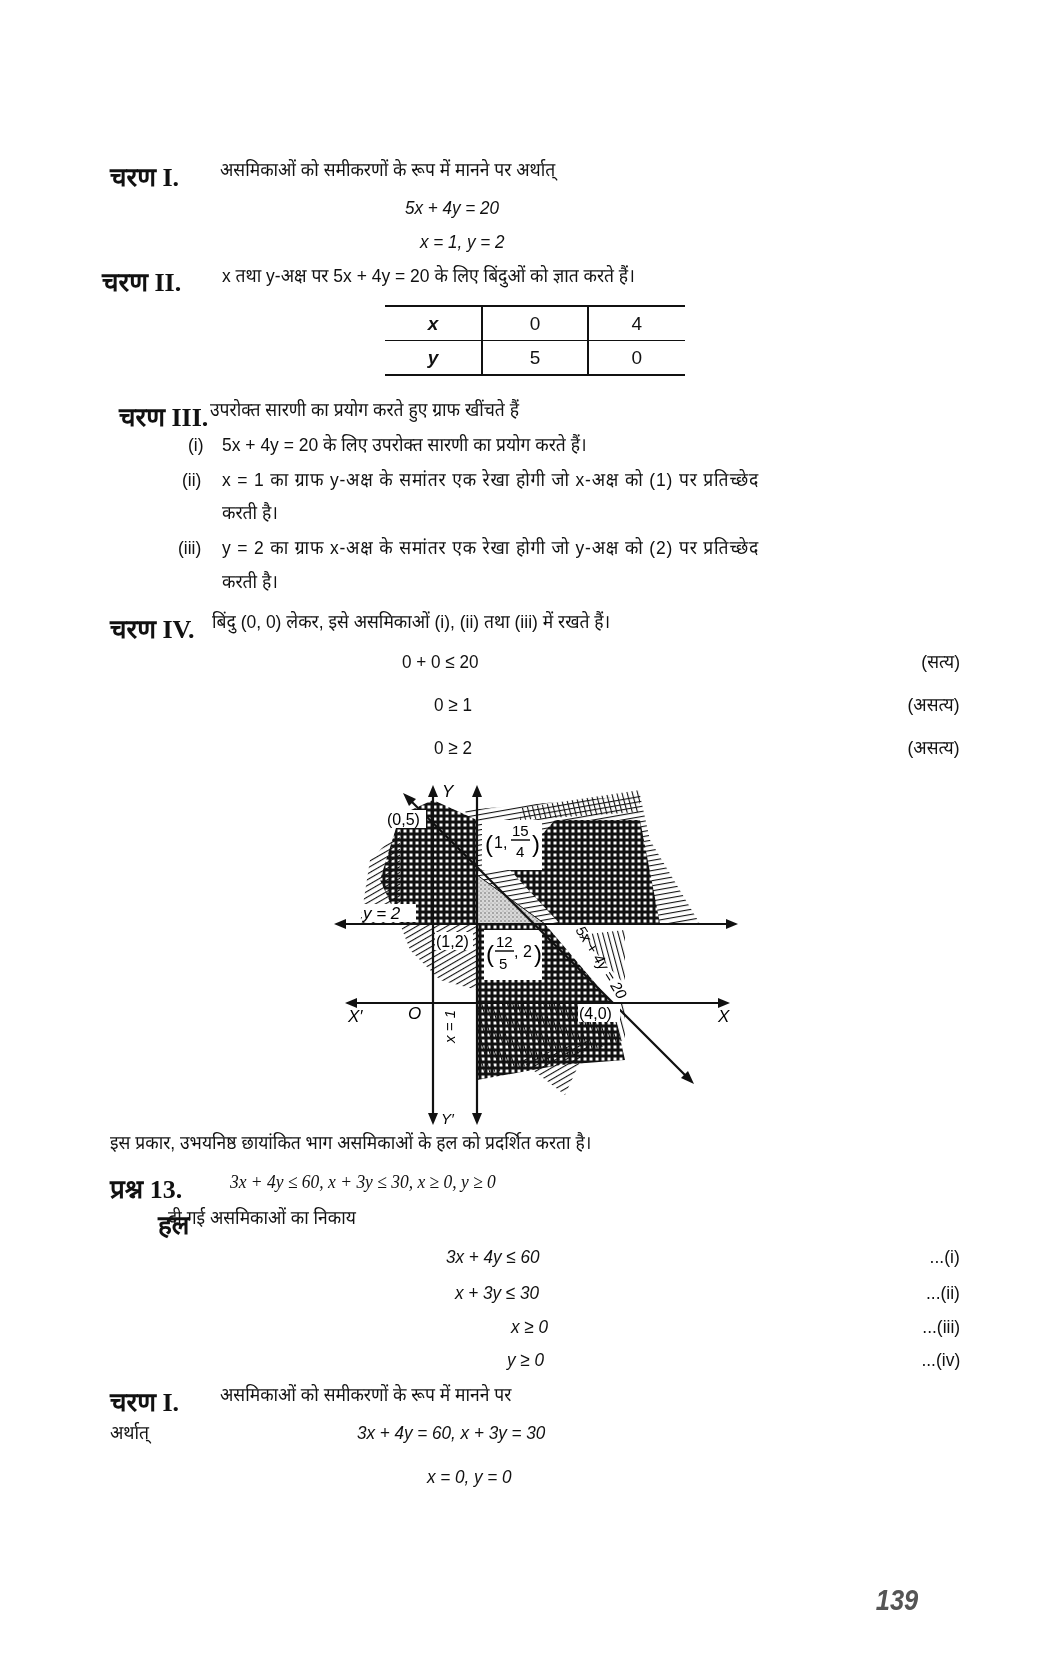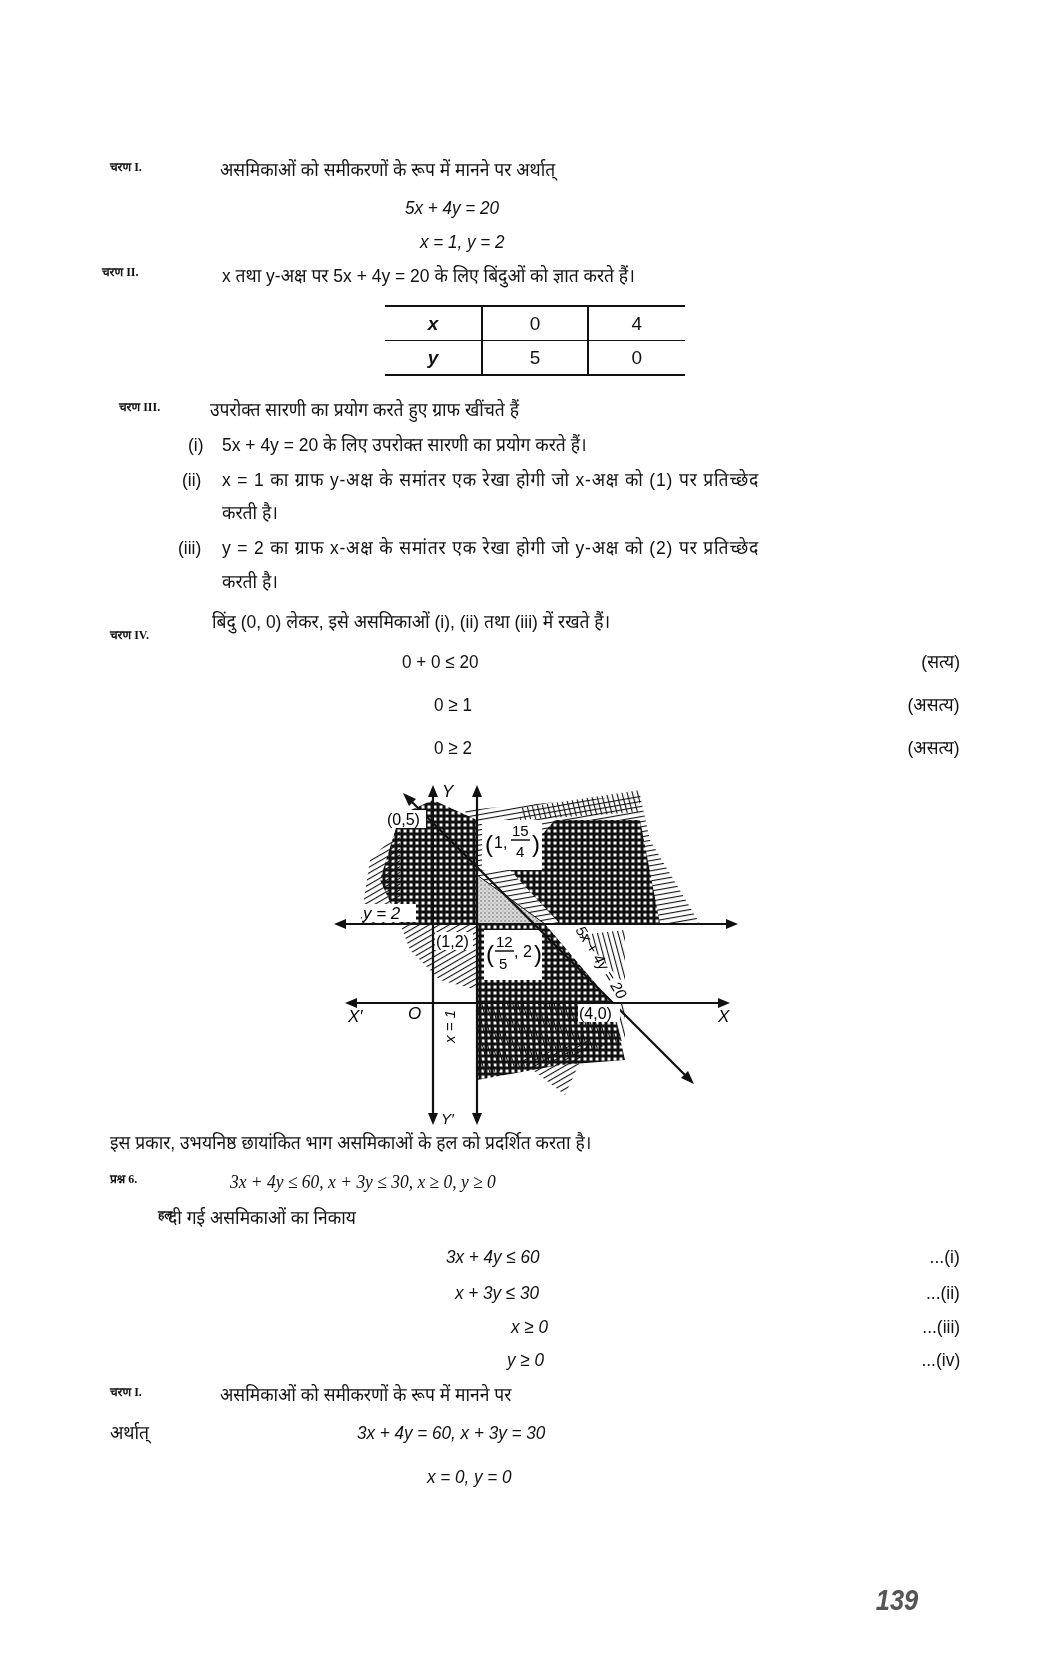--- a/index.html
+++ b/index.html
@@ -1,20 +1,20 @@
 <!DOCTYPE html>
 <html><head>
 <meta charset="utf-8">
 <style>
   html, body { margin:0; padding:0; background:#ffffff; }
   body { width:1054px; height:1663px; position:relative; overflow:hidden;
          font-family:"Liberation Sans", "DejaVu Sans", sans-serif; color:#111; }
   .abs { position:absolute; white-space:nowrap; }
   .line { font-size:19px; line-height:24px; transform:scaleX(0.92); transform-origin:left center; }
-  .head { font-family:"Liberation Serif","DejaVu Serif", serif; font-weight:bold; font-size:12px; }
+  .head { font-family:"Liberation Serif","DejaVu Serif", serif; font-weight:bold; font-size:26px; }
   .ital { font-style:italic; }
   .eqc { font-size:19px; line-height:24px; transform:scaleX(0.9); transform-origin:left center; }
   table.pts { position:absolute; left:385px; top:305px; width:300px; border-collapse:collapse;
               font-size:19px; }
   table.pts td { height:33px; text-align:center; padding:0; }
   table.pts tr:first-child td { border-top:2px solid #111; border-bottom:1.5px solid #111; }
   table.pts tr:last-child td { border-bottom:2px solid #111; }
   table.pts td + td { border-left:2px solid #111; }
   .pageno { font-family:"Liberation Sans", sans-serif; font-weight:bold; font-style:italic;
             font-size:30px; color:#555; transform:scaleX(0.85); }
@@ -53,21 +53,21 @@
 <div class="abs line" style="left:222px;top:433px;">5x + 4y = 20 के लिए उपरोक्त सारणी का प्रयोग करते हैं।</div>
 
 <div class="abs line" style="left:182px;top:468px;">(ii)</div>
 <div class="abs line" style="left:222px;top:468px;letter-spacing:0.9px;">x = 1 का ग्राफ y-अक्ष के समांतर एक रेखा होगी जो x-अक्ष को (1) पर प्रतिच्छेद</div>
 <div class="abs line" style="left:222px;top:501px;">करती है।</div>
 
 <div class="abs line" style="left:178px;top:536px;">(iii)</div>
 <div class="abs line" style="left:222px;top:536px;letter-spacing:0.9px;">y = 2 का ग्राफ x-अक्ष के समांतर एक रेखा होगी जो y-अक्ष को (2) पर प्रतिच्छेद</div>
 <div class="abs line" style="left:222px;top:570px;">करती है।</div>
 
-<div class="abs head" style="left:110px;top:626px;text-align:right;">चरण IV.</div>
+<div class="abs head" style="left:110px;top:610px;text-align:right;">चरण IV.</div>
 <div class="abs line" style="left:212px;top:610px;">बिंदु (0, 0) लेकर, इसे असमिकाओं (i), (ii) तथा (iii) में रखते हैं।</div>
 
 <div class="abs eqc" style="left:402px;top:650px;">0 + 0 ≤ 20</div>
 <div class="abs eqc" style="left:434px;top:693px;">0 ≥ 1</div>
 <div class="abs eqc" style="left:434px;top:736px;">0 ≥ 2</div>
 
 <div class="abs line" style="right:94px;top:650px;transform-origin:right center;">(सत्य)</div>
 <div class="abs line" style="right:94px;top:693px;transform-origin:right center;">(असत्य)</div>
 <div class="abs line" style="right:94px;top:736px;transform-origin:right center;">(असत्य)</div>
 
@@ -162,21 +162,21 @@
 
   <rect x="578" y="1004" width="42" height="18" fill="#fff"></rect>
   <text x="579" y="1019" font-size="16">(4,0)</text>
 
   <text x="0" y="0" font-size="15" font-style="italic" transform="translate(455,1010) rotate(-90)" text-anchor="end">x = 1</text>
   <text x="0" y="0" font-size="15" font-style="italic" transform="translate(575,930) rotate(58)">5x + 4y = 20</text>
 </svg>
 
 <div class="abs line" style="left:110px;top:1131px;">इस प्रकार, उभयनिष्ठ छायांकित भाग असमिकाओं के हल को प्रदर्शित करता है।</div>
 
-<div class="abs head" style="left:110px;top:1170px;">प्रश्न 6.</div>
+<div class="abs head" style="left:110px;top:1170px;">प्रश्न 13.</div>
 <div class="abs line" style="left:230px;top:1170px;font-family:'Liberation Serif',serif;font-style:italic;">3x + 4y ≤ 60, x + 3y ≤ 30, x ≥ 0, y ≥ 0</div>
 
 <div class="abs head" style="left:110px;top:1206px;margin-left:48px;">हल</div>
 <div class="abs line" style="left:168px;top:1206px;">दी गई असमिकाओं का निकाय</div>
 
 <div class="abs eqc ital" style="left:446px;top:1245px;">3x + 4y ≤ 60</div>
 <div class="abs eqc ital" style="left:455px;top:1281px;">x + 3y ≤ 30</div>
 <div class="abs eqc ital" style="left:511px;top:1315px;">x ≥ 0</div>
 <div class="abs eqc ital" style="left:507px;top:1348px;">y ≥ 0</div>
 

